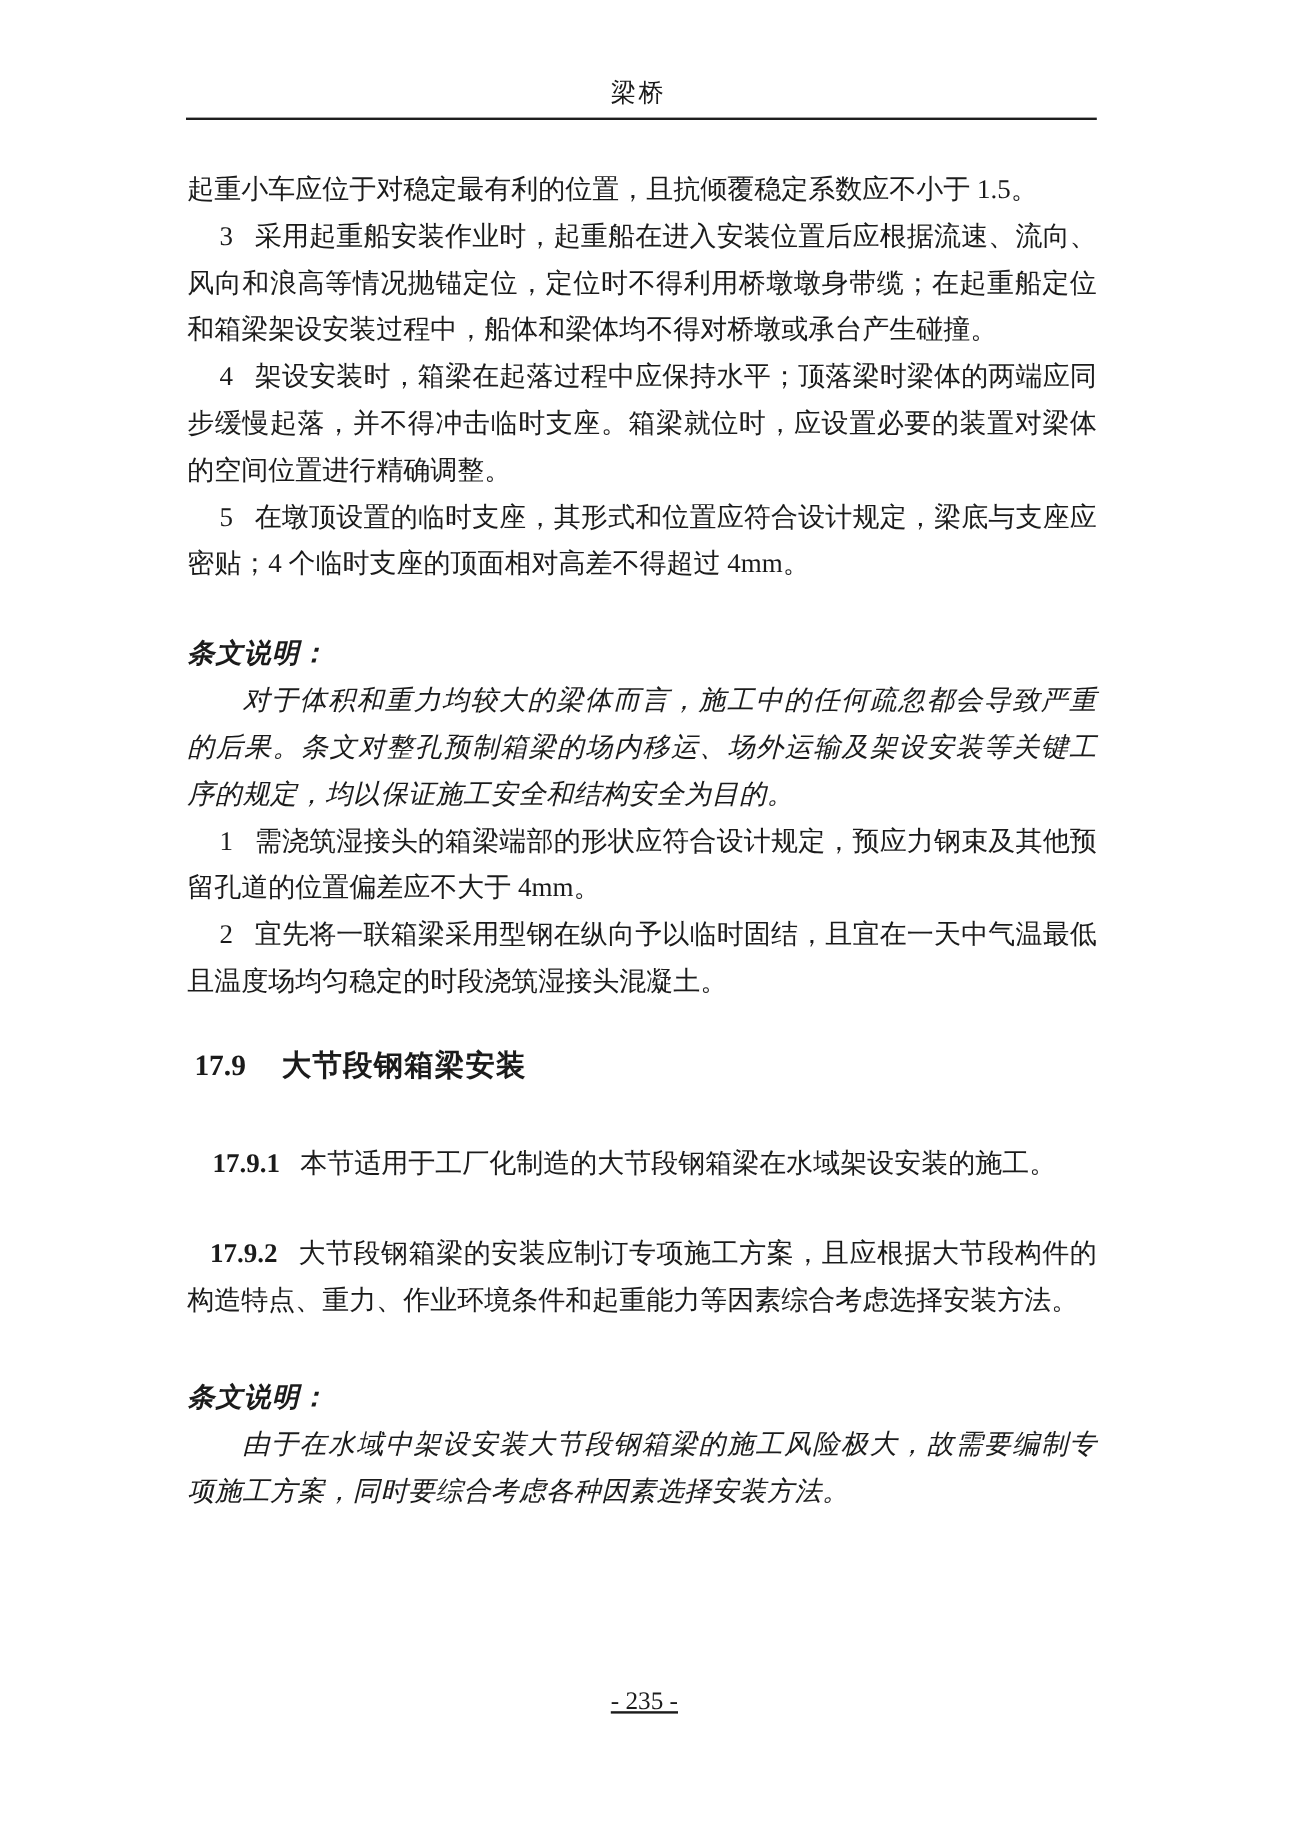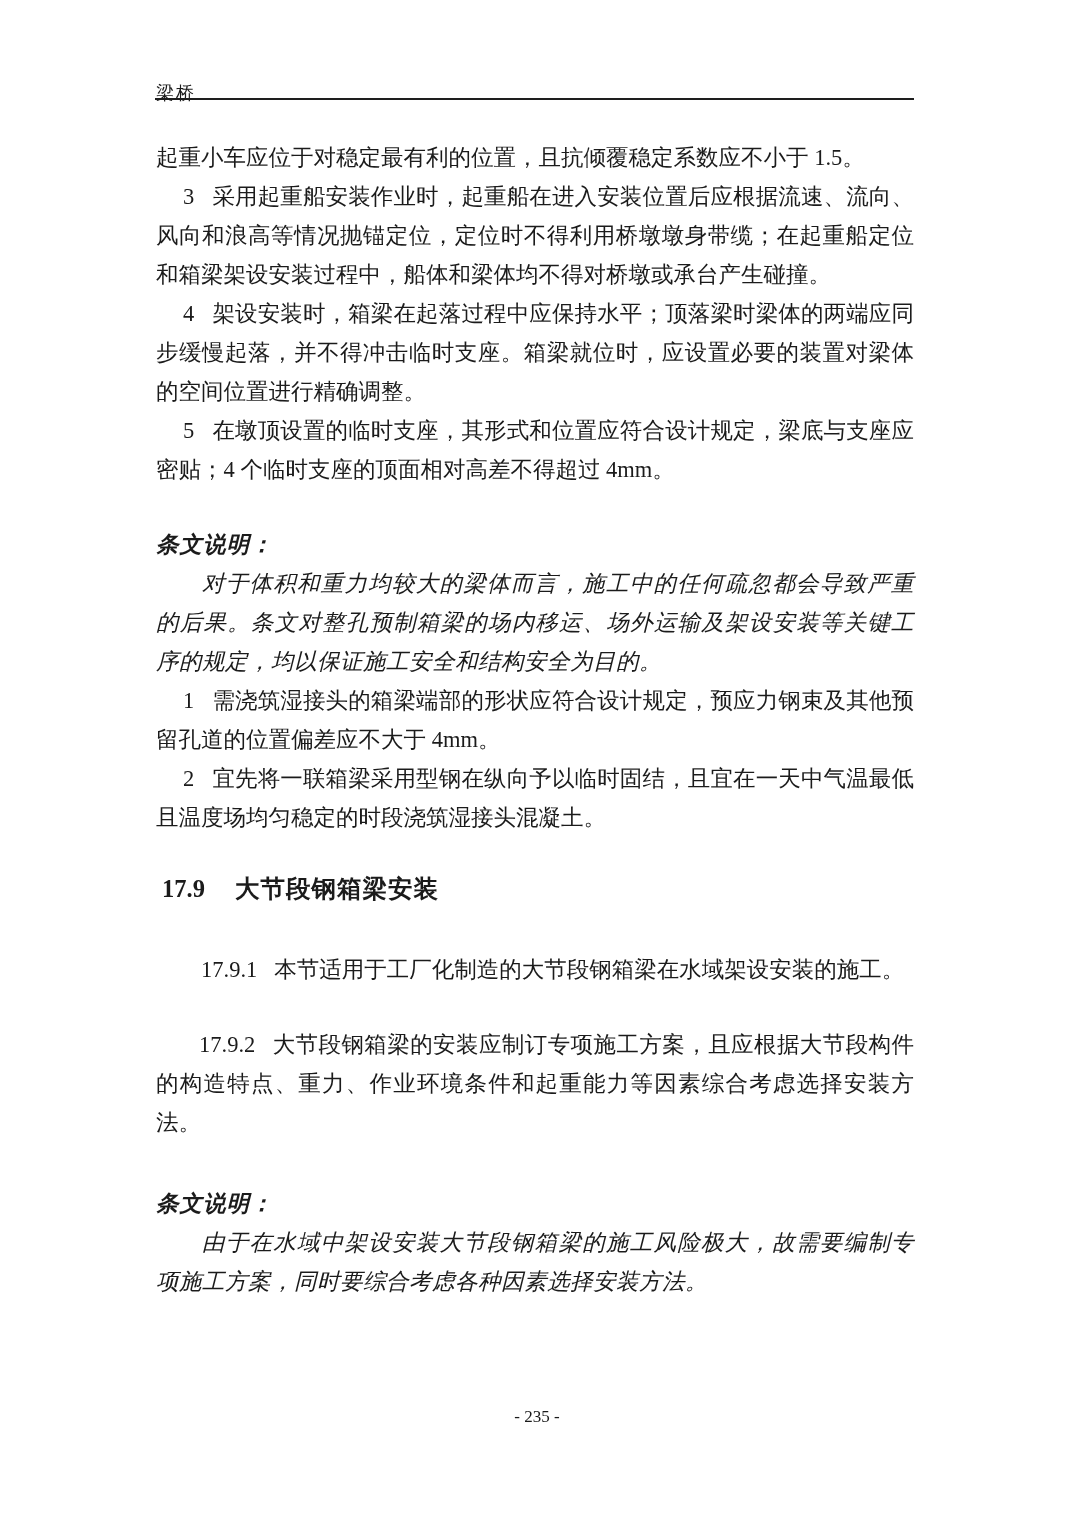--- a/index.html
+++ b/index.html
@@ -7,25 +7,25 @@
     position: relative;
     width: 1074px;
     height: 1520px;
     background: #ffffff;
     color: #1b1b1b;
     font-family: "Liberation Serif", "DejaVu Serif", serif;
     overflow: hidden;
   }
   .hdr-title {
     position: absolute;
-    top: 80px;
+    top: 64px;
     left: 156px;
     width: 752px;
-    text-align: left;
-    font-size: 18px;
+    text-align: center;
+    font-size: 21px;
     line-height: 26px;
     letter-spacing: 2px;
   }
   .hdr-rule {
     position: absolute;
     top: 98px;
     left: 155px;
     width: 759px;
     height: 2px;
     background: #1e1e1e;
@@ -43,21 +43,21 @@
     text-align: justify;
   }
   
   p.item { text-indent: 27px; }
   .inum { margin-right: 18px; }
   
   p.clause-17812 { text-indent: 13px; margin-top: 36px; }
   p.clause-1791  { text-indent: 21px; margin-top: 42px; }
   p.clause-1792  { text-indent: 19px; margin-top: 36px; }
   .cnum { font-weight: bold; margin-right: 14px; }
-  .cnum2 { font-weight: normal; margin-right: 17px; margin-left: 24px; }
+  .cnum2 { font-weight: bold; margin-right: 17px; }
   
   .notes1 { margin-top: 36px; }
   .notes2 { margin-top: 42px; }
   p.notes-label {
     font-weight: bold;
     font-style: italic;
     text-indent: 0;
     letter-spacing: 1px;
   }
   p.notes-para {
@@ -78,22 +78,23 @@
     margin-left: 30px;
     font-family: "Liberation Sans", "DejaVu Sans", sans-serif;
     letter-spacing: 1px;
   }
   .footer-page {
     position: absolute;
     top: 1402px;
     left: 0;
     width: 1074px;
     text-align: center;
-    font-size: 17px;
+    font-size: 21px;
     line-height: 30px;
+    text-decoration: underline;
   }
 </style>
 </head>
 <body>
 
 <div class="page">
 
   <div class="hdr-title">梁桥</div>
   <div class="hdr-rule"></div>
 

